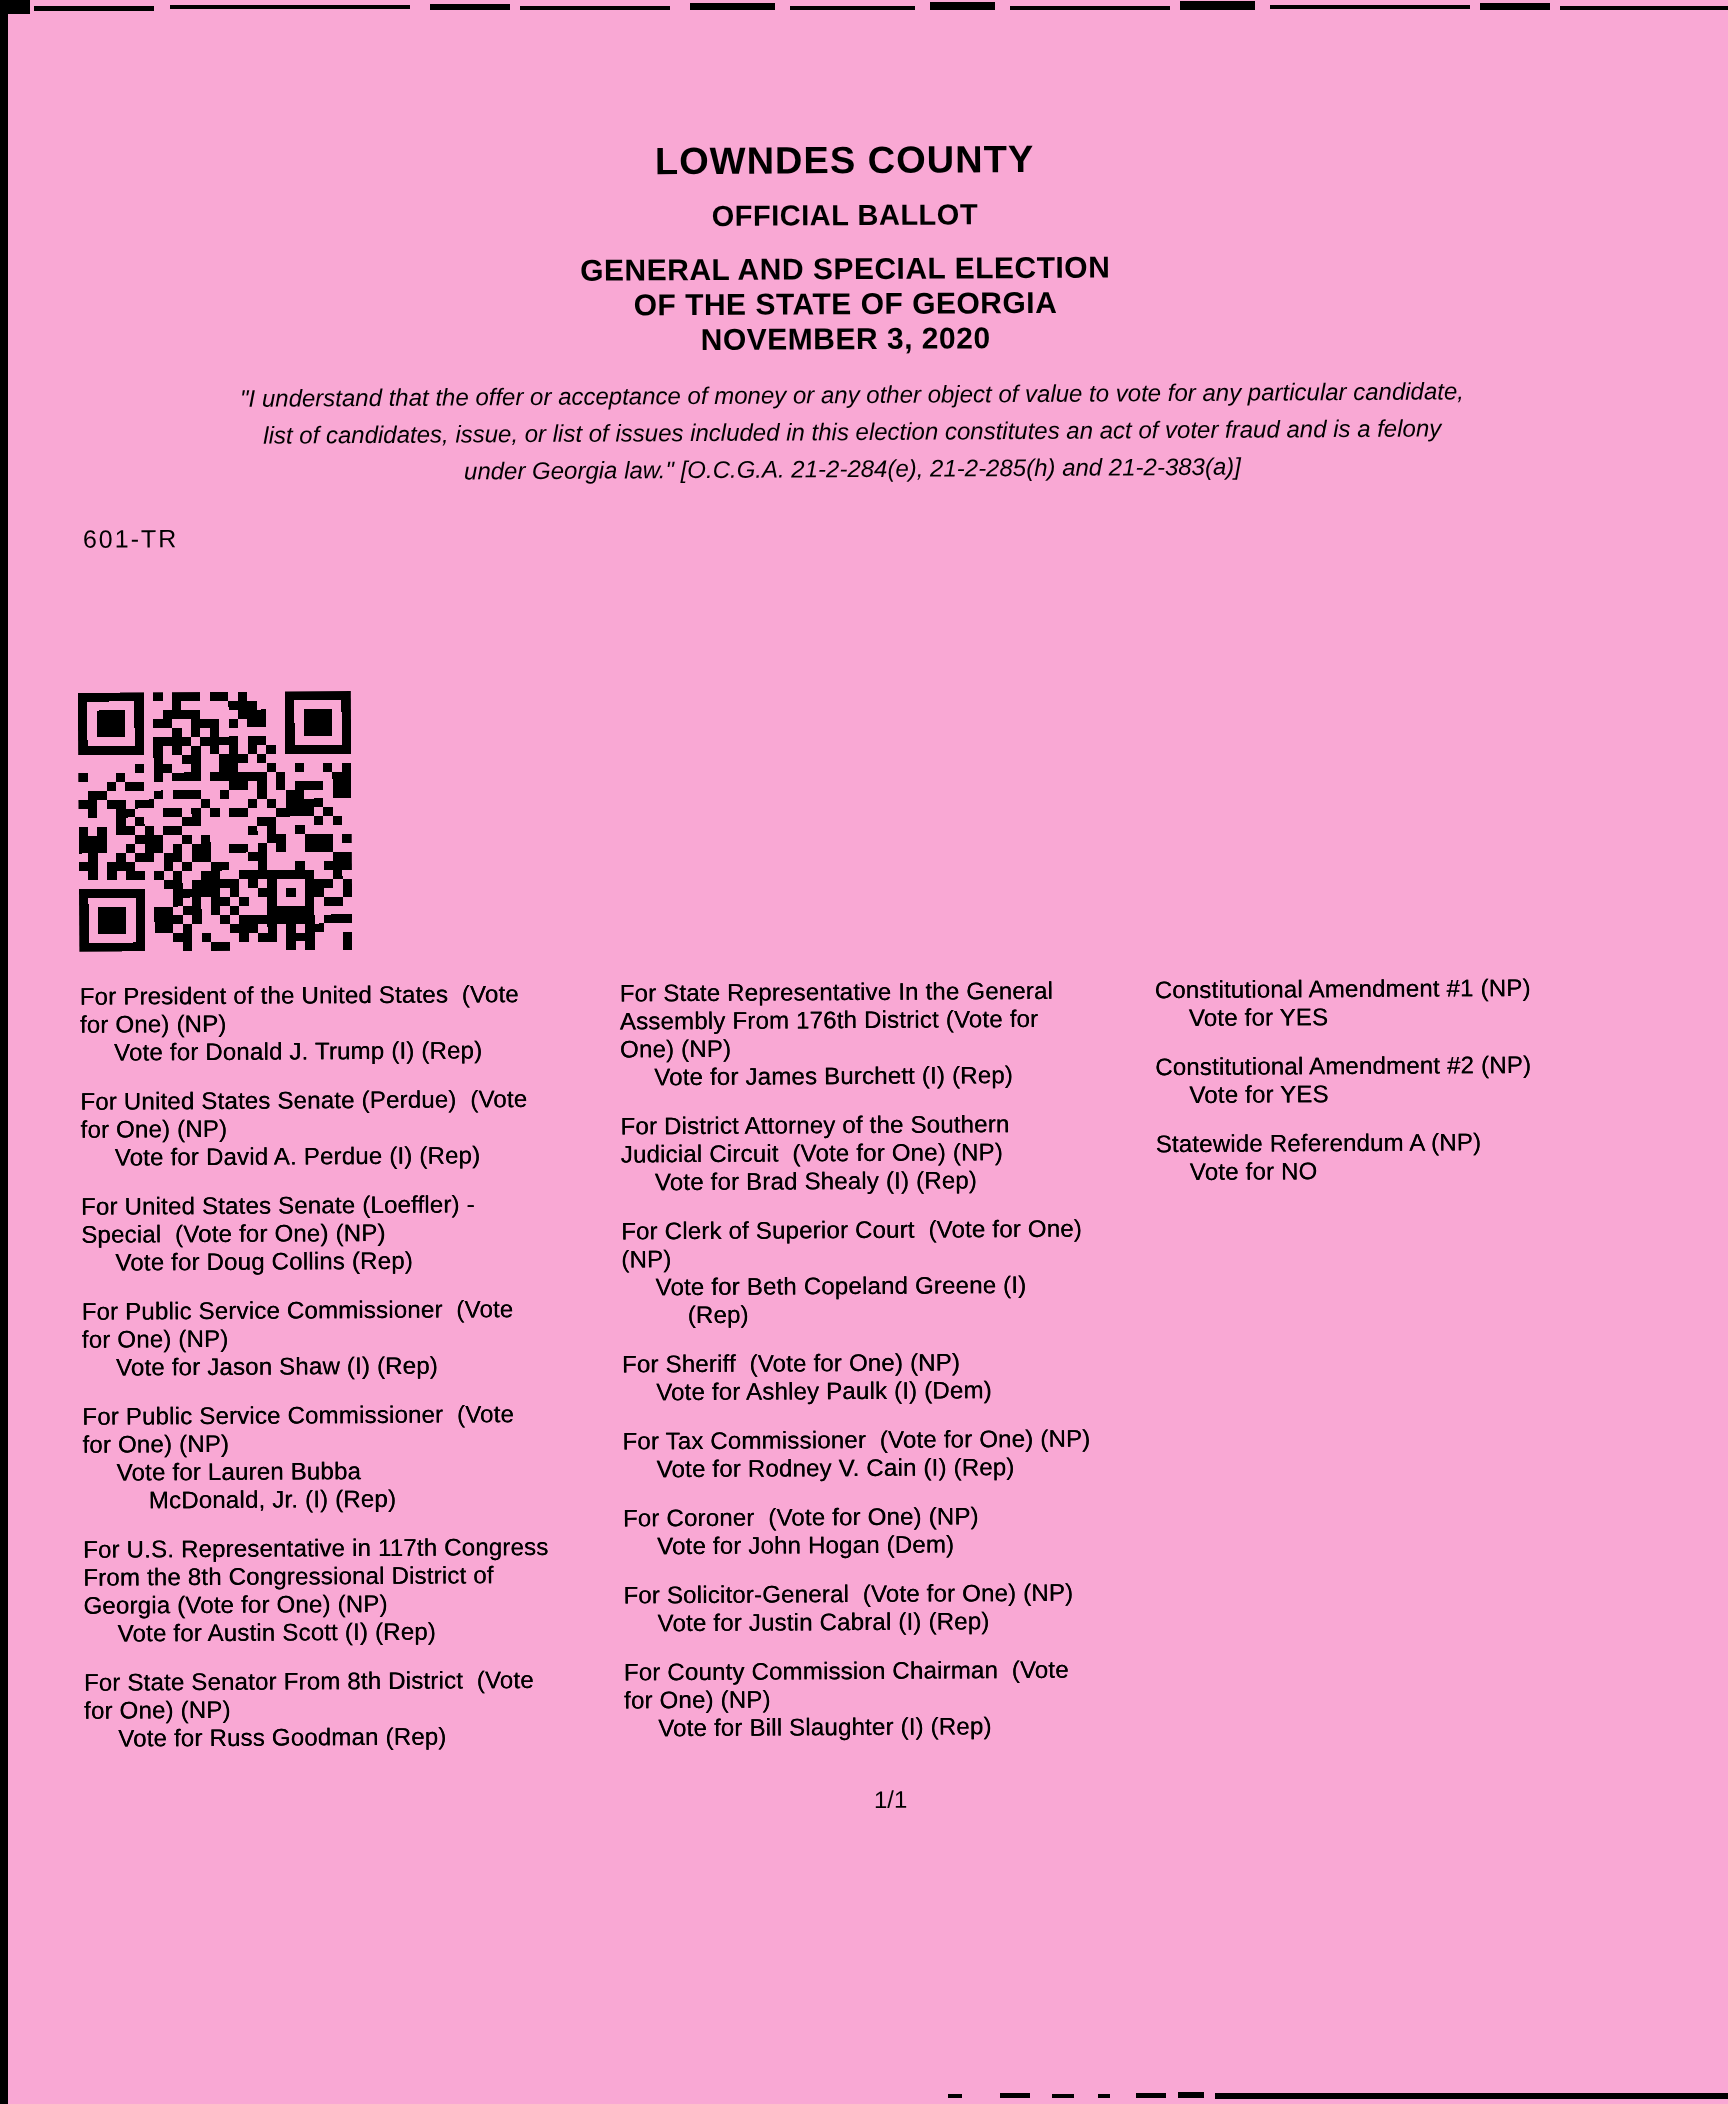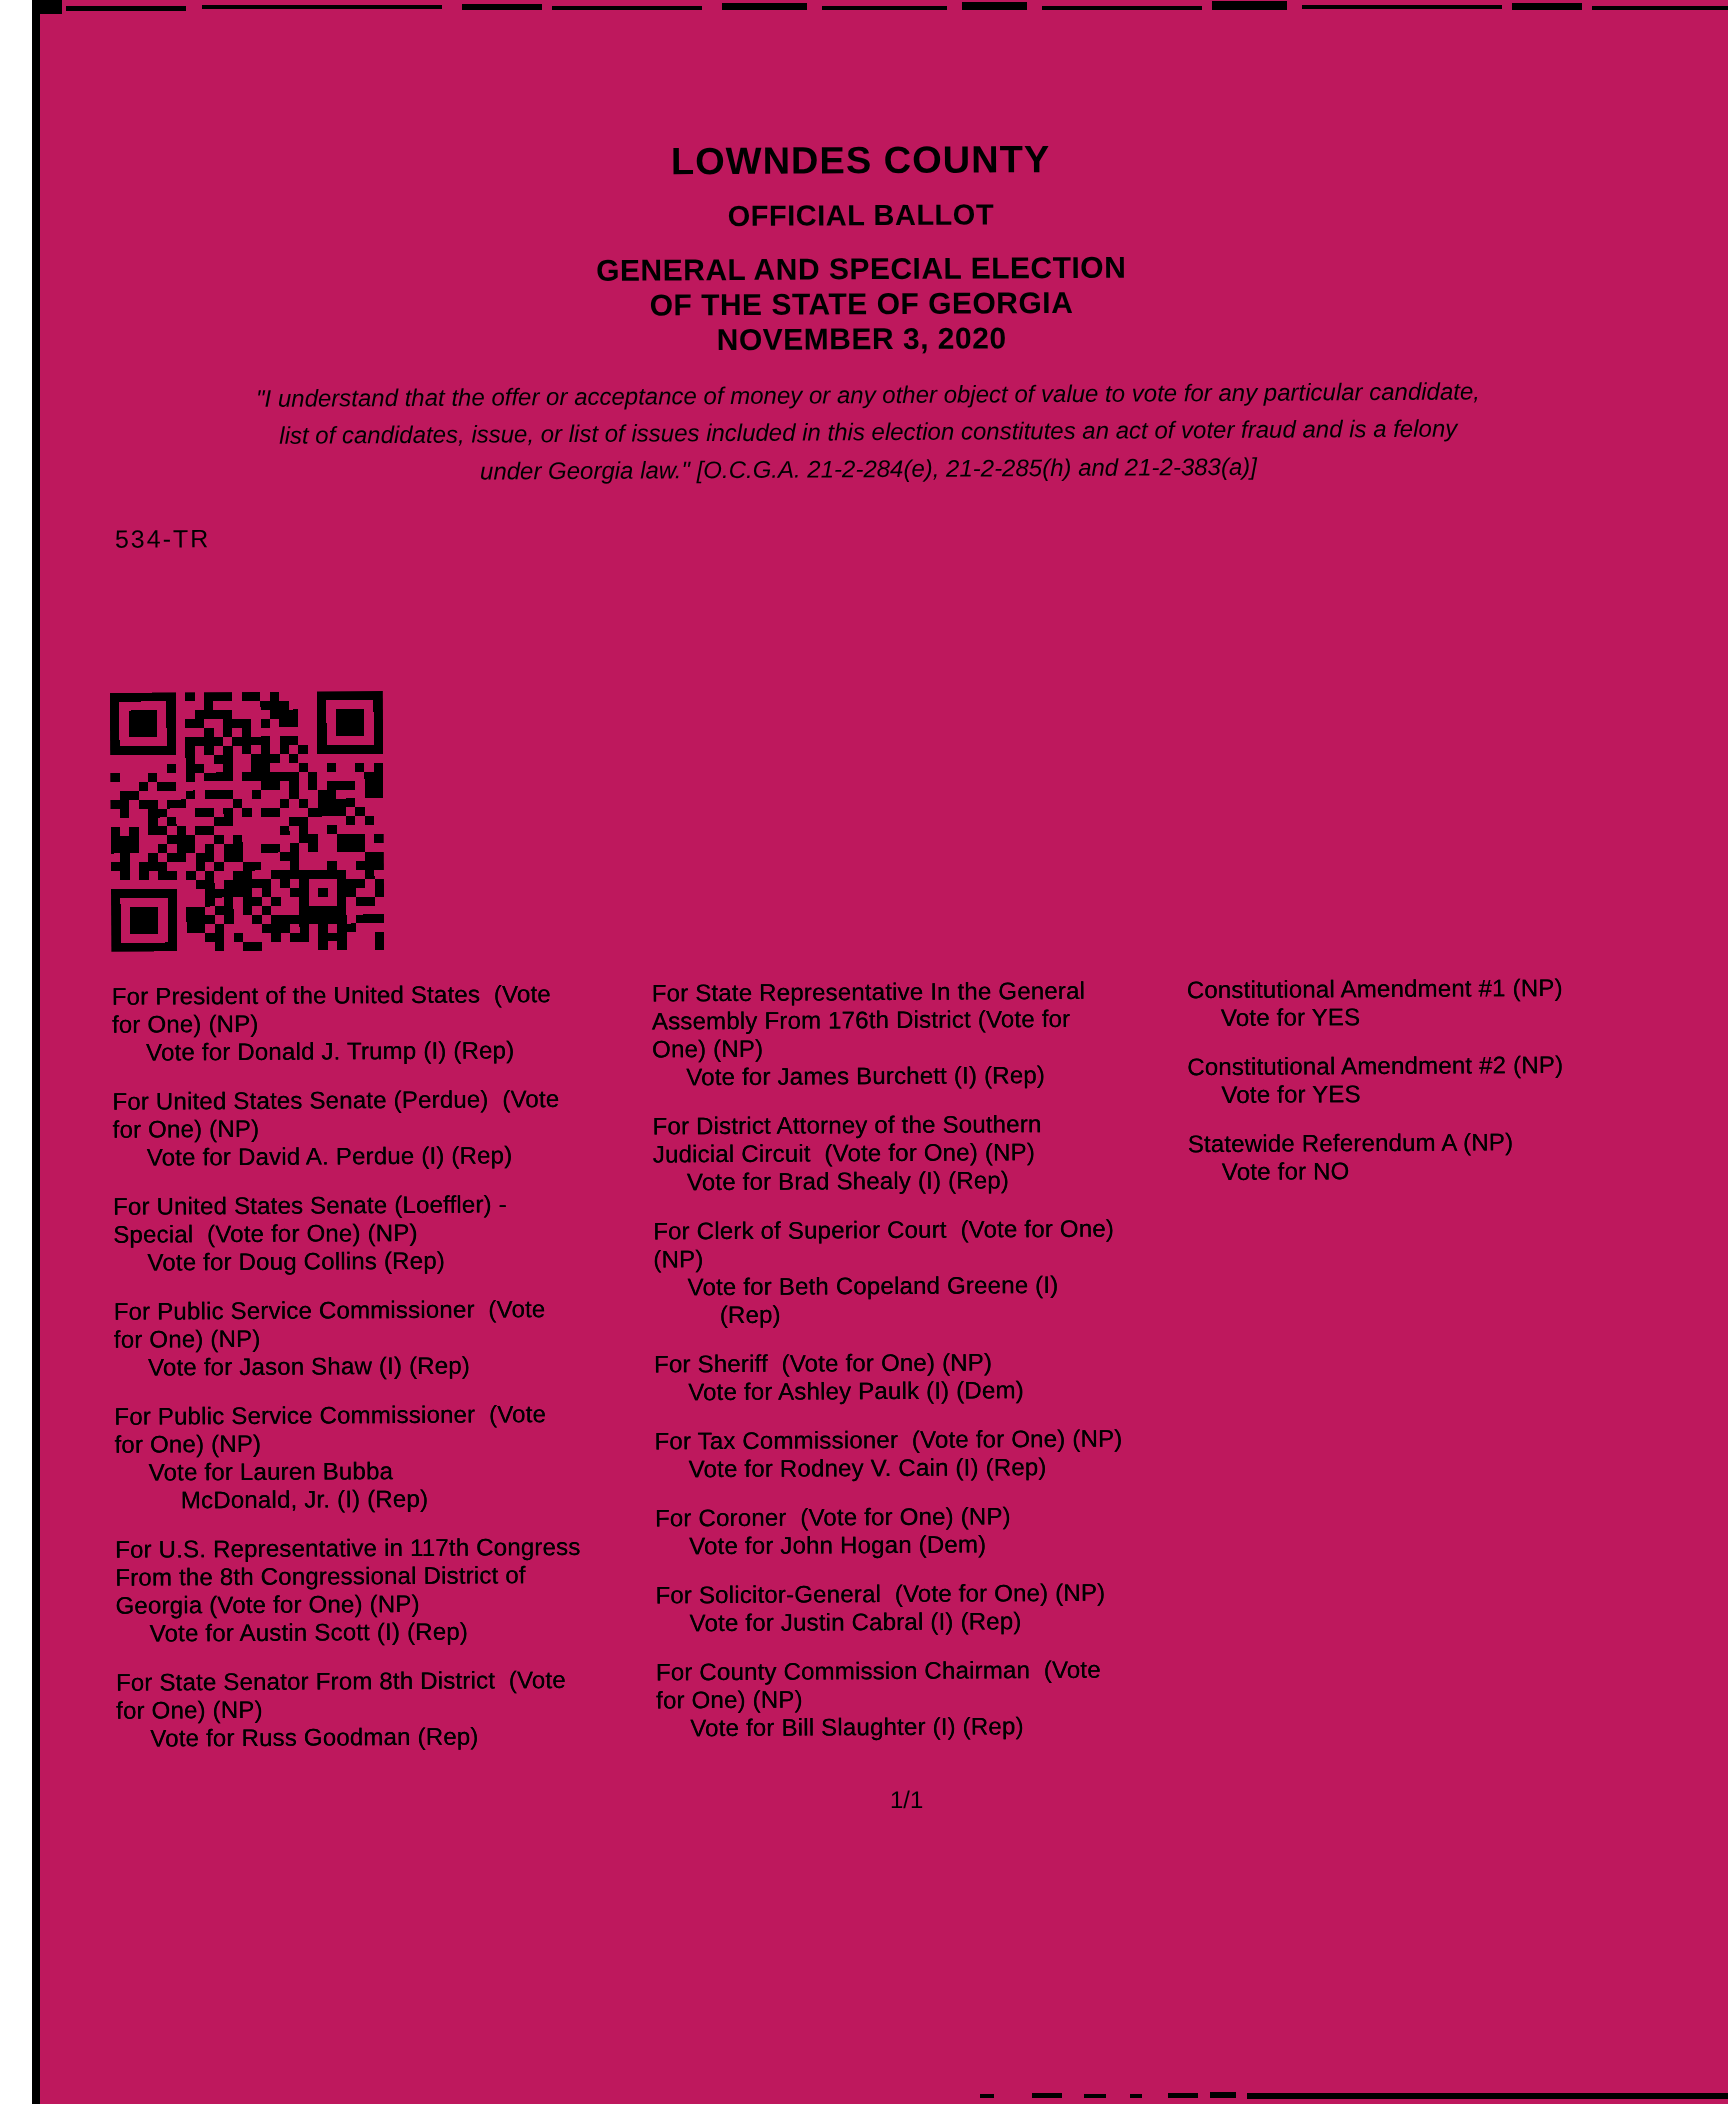--- a/index.html
+++ b/index.html
@@ -1,19 +1,19 @@
 <!DOCTYPE html>
 <html><head>
 <meta charset="utf-8">
 <title>Scanned Ballot</title>
 <style>
   html,body{margin:0;padding:0;background:#ffffff;}
   body{width:1728px;height:2104px;position:relative;overflow:hidden;
        font-family:"Liberation Sans",sans-serif;color:#000;}
-  .page{position:absolute;inset:0;background:#be185d;margin-left:32px;}
+  .page{position:absolute;inset:0;background:#f9a8d4;}
   .content{position:absolute;inset:0;transform:rotate(-0.35deg);transform-origin:860px 1050px;}
   .art{position:absolute;background:#000;}
   
   .hdr{position:absolute;top:140px;left:0;right:0;text-align:center;transform:translateX(-14px);}
   .t1{font-size:38px;font-weight:bold;line-height:40px;letter-spacing:1px;margin-bottom:20px;}
   .t2{font-size:29px;font-weight:bold;line-height:31px;margin-bottom:20px;letter-spacing:0.5px;}
   .t3 div{font-size:30px;font-weight:bold;line-height:35px;letter-spacing:0.5px;}
   
   .disclaimer{position:absolute;top:376px;left:0;right:0;text-align:center;transform:translateX(-8px);
       font-style:italic;font-size:24px;line-height:37px;}
@@ -53,21 +53,21 @@
         <div>NOVEMBER 3, 2020</div>
       </div>
     </header>
 
     <div class="disclaimer">
       <div>"I understand that the offer or acceptance of money or any other object of value to vote for any particular candidate,</div>
       <div>list of candidates, issue, or list of issues included in this election constitutes an act of voter fraud and is a felony</div>
       <div>under Georgia law." [O.C.G.A. 21-2-284(e), 21-2-285(h) and 21-2-383(a)]</div>
     </div>
 
-    <div class="precinct">534-TR</div>
+    <div class="precinct">601-TR</div>
 
     <div class="qr">
         <svg viewBox="0 0 29 29" preserveAspectRatio="none" shape-rendering="crispEdges" xmlns="http://www.w3.org/2000/svg">
           <g fill="#000">
             <rect x="0" y="0" width="1" height="1"></rect>
             <rect x="1" y="0" width="1" height="1"></rect>
             <rect x="2" y="0" width="1" height="1"></rect>
             <rect x="3" y="0" width="1" height="1"></rect>
             <rect x="4" y="0" width="1" height="1"></rect>
             <rect x="5" y="0" width="1" height="1"></rect>

